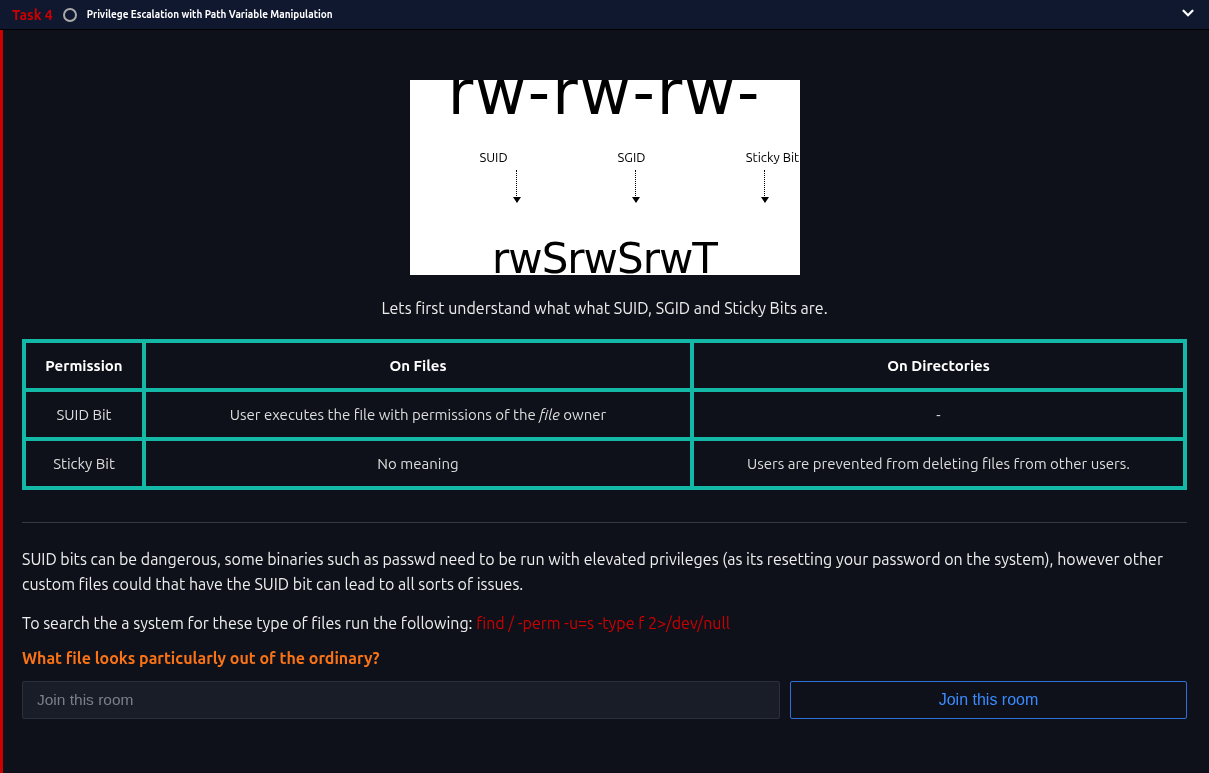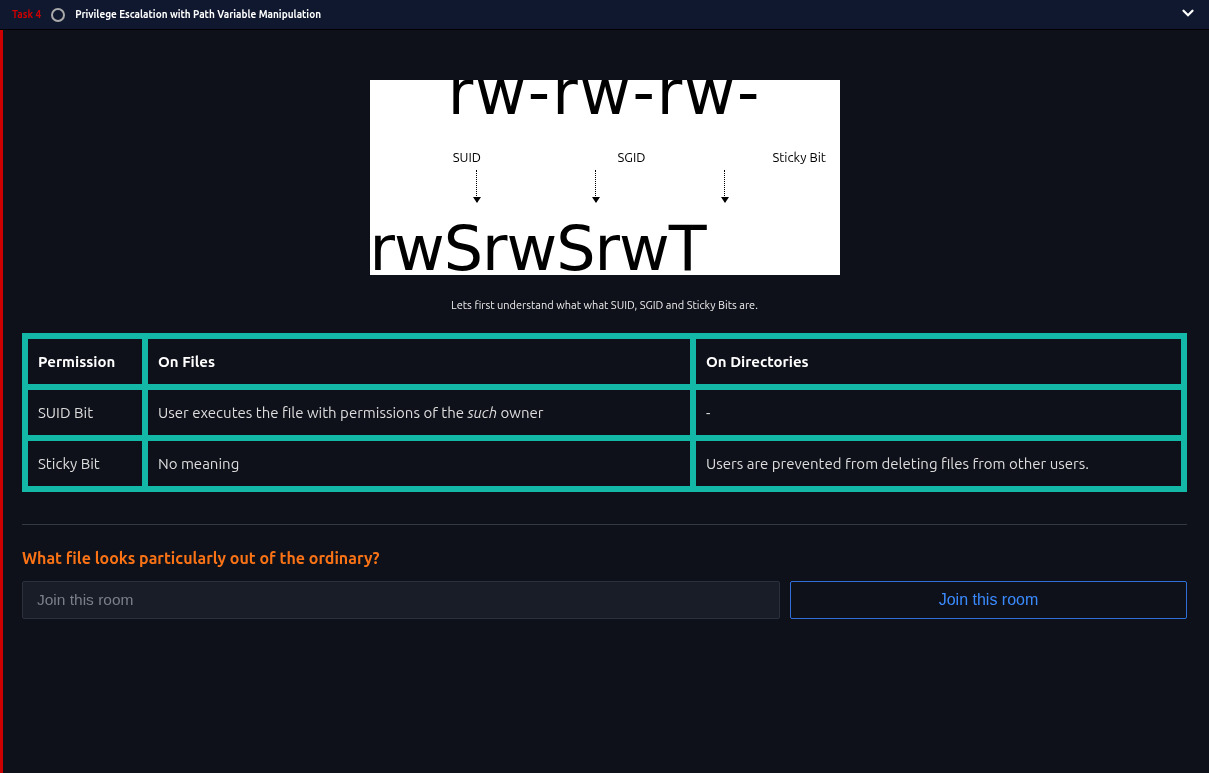--- a/index.html
+++ b/index.html
@@ -26,21 +26,21 @@
     height: 30px;
     display: flex;
     align-items: center;
     padding: 0 12px;
     border-bottom: 1px solid #000;
     cursor: pointer;
   }
   .task-number {
     color: #cc0000;
     font-weight: 600;
-    font-size: 10px;
+    font-size: 14px;
     margin-right: 10px;
   }
   .task-status-circle {
     width: 14px;
     height: 14px;
     border: 2px solid #aaa;
     border-radius: 50%;
     margin-right: 10px;
     flex-shrink: 0;
   }
@@ -51,21 +51,21 @@
     flex: 1;
   }
   .chevron {
     color: #fff;
     font-size: 18px;
   }
   .content {
     padding: 50px 22px 20px 22px;
   }
   .diagram-box {
-    width: 470px;
+    width: 390px;
     height: 195px;
     background: #fff;
     margin: 0 auto 24px auto;
     color: #000;
     position: relative;
     overflow: hidden;
   }
   .perm-top {
     font-family: "DejaVu Sans", "Segoe UI", sans-serif;
     font-size: 62px;
@@ -97,43 +97,44 @@
   .arrow::after{
     content:"";
     position:absolute;
     bottom:-1px; left:-4px;
     border-left:4px solid transparent;
     border-right:4px solid transparent;
     border-top:6px solid #000;
   }
   .perm-bottom {
     font-family: "DejaVu Sans", "Segoe UI", sans-serif;
-    font-size: 62px;
+    font-size: 42px;
     font-weight: 400;
     letter-spacing: -1px;
+    text-align: center;
     line-height: 1;
     position: absolute;
     bottom: -5px;
     left:0; right:0;
   }
   .intro-text {
     text-align: center;
     color: #eee;
-    font-size: 11px;
+    font-size: 16px;
     margin-bottom: 22px;
   }
   table {
     width: 100%;
     border-collapse: collapse;
     margin-bottom: 32px;
   }
   table th, table td {
-    border: 6px solid #14b8a6;
+    border: 4px solid #14b8a6;
     padding: 14px 10px;
-    text-align: left;
+    text-align: center;
     font-size: 15px;
   }
   table th {
     font-weight: 600;
     color: #fff;
   }
   table td { color: #ddd; }
   .file-italic { font-style: italic; }
   hr.sep {
     border: none;
@@ -216,34 +217,38 @@
     <thead>
       <tr>
         <th style="width:120px">Permission</th>
         <th style="width:548px">On Files</th>
         <th>On Directories</th>
       </tr>
     </thead>
     <tbody>
       <tr>
         <td>SUID Bit</td>
-        <td><span>User executes the file with permissions of the </span><span class="file-italic">such</span><span> owner</span></td>
+        <td><span>User executes the file with permissions of the </span><span class="file-italic">file</span><span> owner</span></td>
         <td>-</td>
       </tr>
       <tr>
         <td>Sticky Bit</td>
         <td><span>No meaning</span><span class="file-italic"></span><span></span></td>
         <td>Users are prevented from deleting files from other users.</td>
       </tr>
     </tbody>
   </table>
 
   <hr class="sep">
 
-
+  <p class="para">SUID bits can be dangerous, some binaries such as passwd need to be run with elevated privileges (as its resetting your password on the system), however other custom files could that have the SUID bit can lead to all sorts of issues.</p>
+
+  <p class="para">
+    <span>To search the a system for these type of files run the following: </span><span class="cmd-red">find / -perm -u=s -type f 2&gt;/dev/null</span>
+  </p>
 
   <p class="question">What file looks particularly out of the ordinary?</p>
 
   <div class="answer-row">
     <input class="answer-input" type="text" disabled="" placeholder="Join this room" style="">
     <button class="join-btn">Join this room</button>
   </div>
 
 </div>
 

